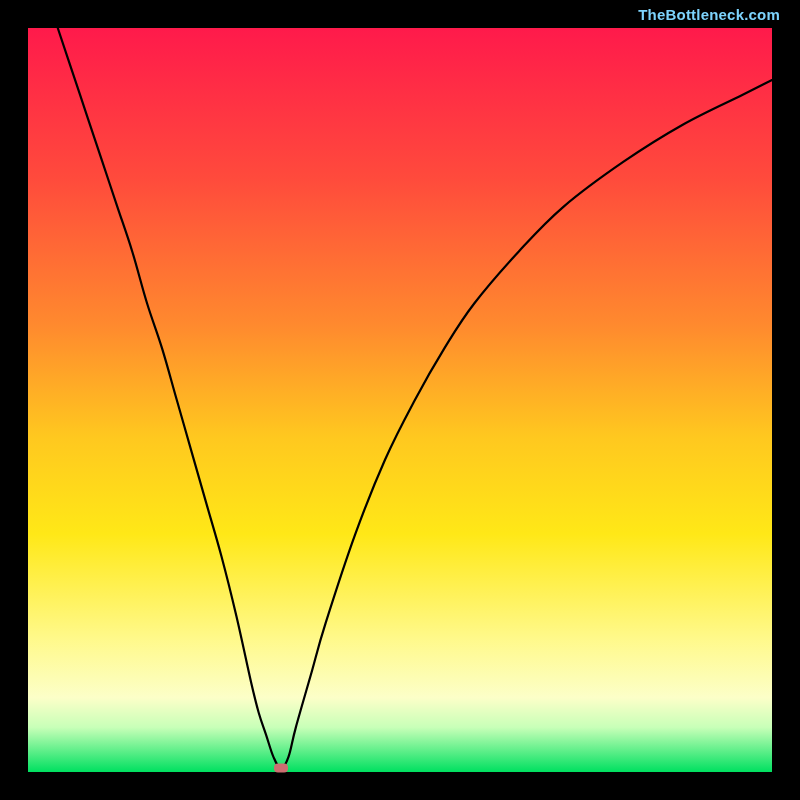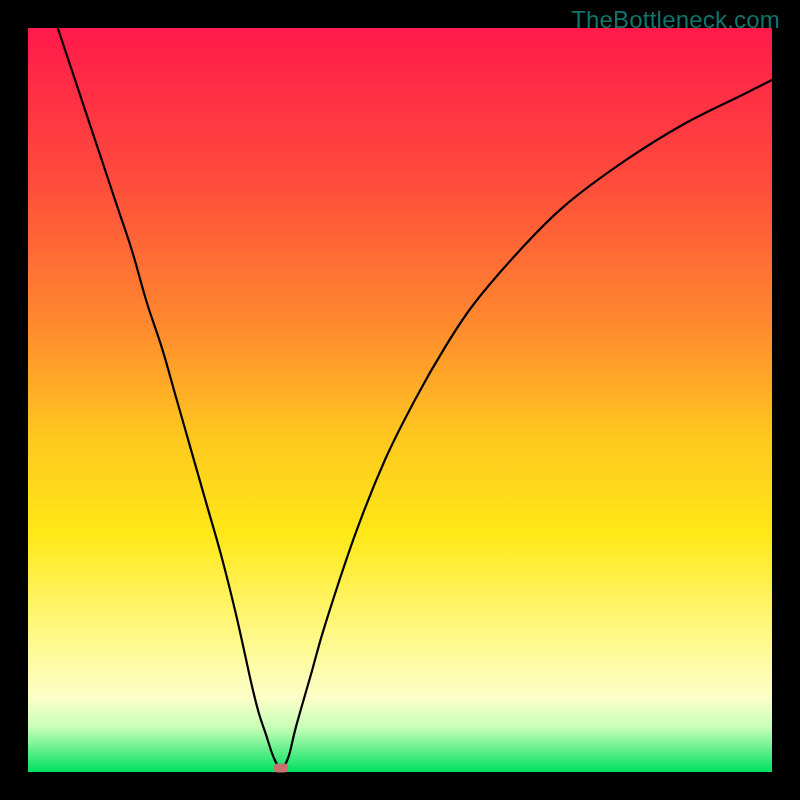--- a/index.html
+++ b/index.html
@@ -25,24 +25,24 @@
       #fff98a 82%,
       #fcffc8 90%,
       #c8ffb8 94%,
       #00e060 100%
     );
   }
   .watermark {
     position: absolute;
     top: 6px;
     right: 20px;
-    color: #0f766e;
-    font-size: 24px;
+    color: #7dd3fc;
+    font-size: 15px;
     letter-spacing: 0.2px;
-    font-weight: 400;
+    font-weight: 700;
   }
   svg.curve {
     position: absolute;
     left: 0;
     top: 0;
     width: 744px;
     height: 744px;
     overflow: visible;
   }
   .marker {

